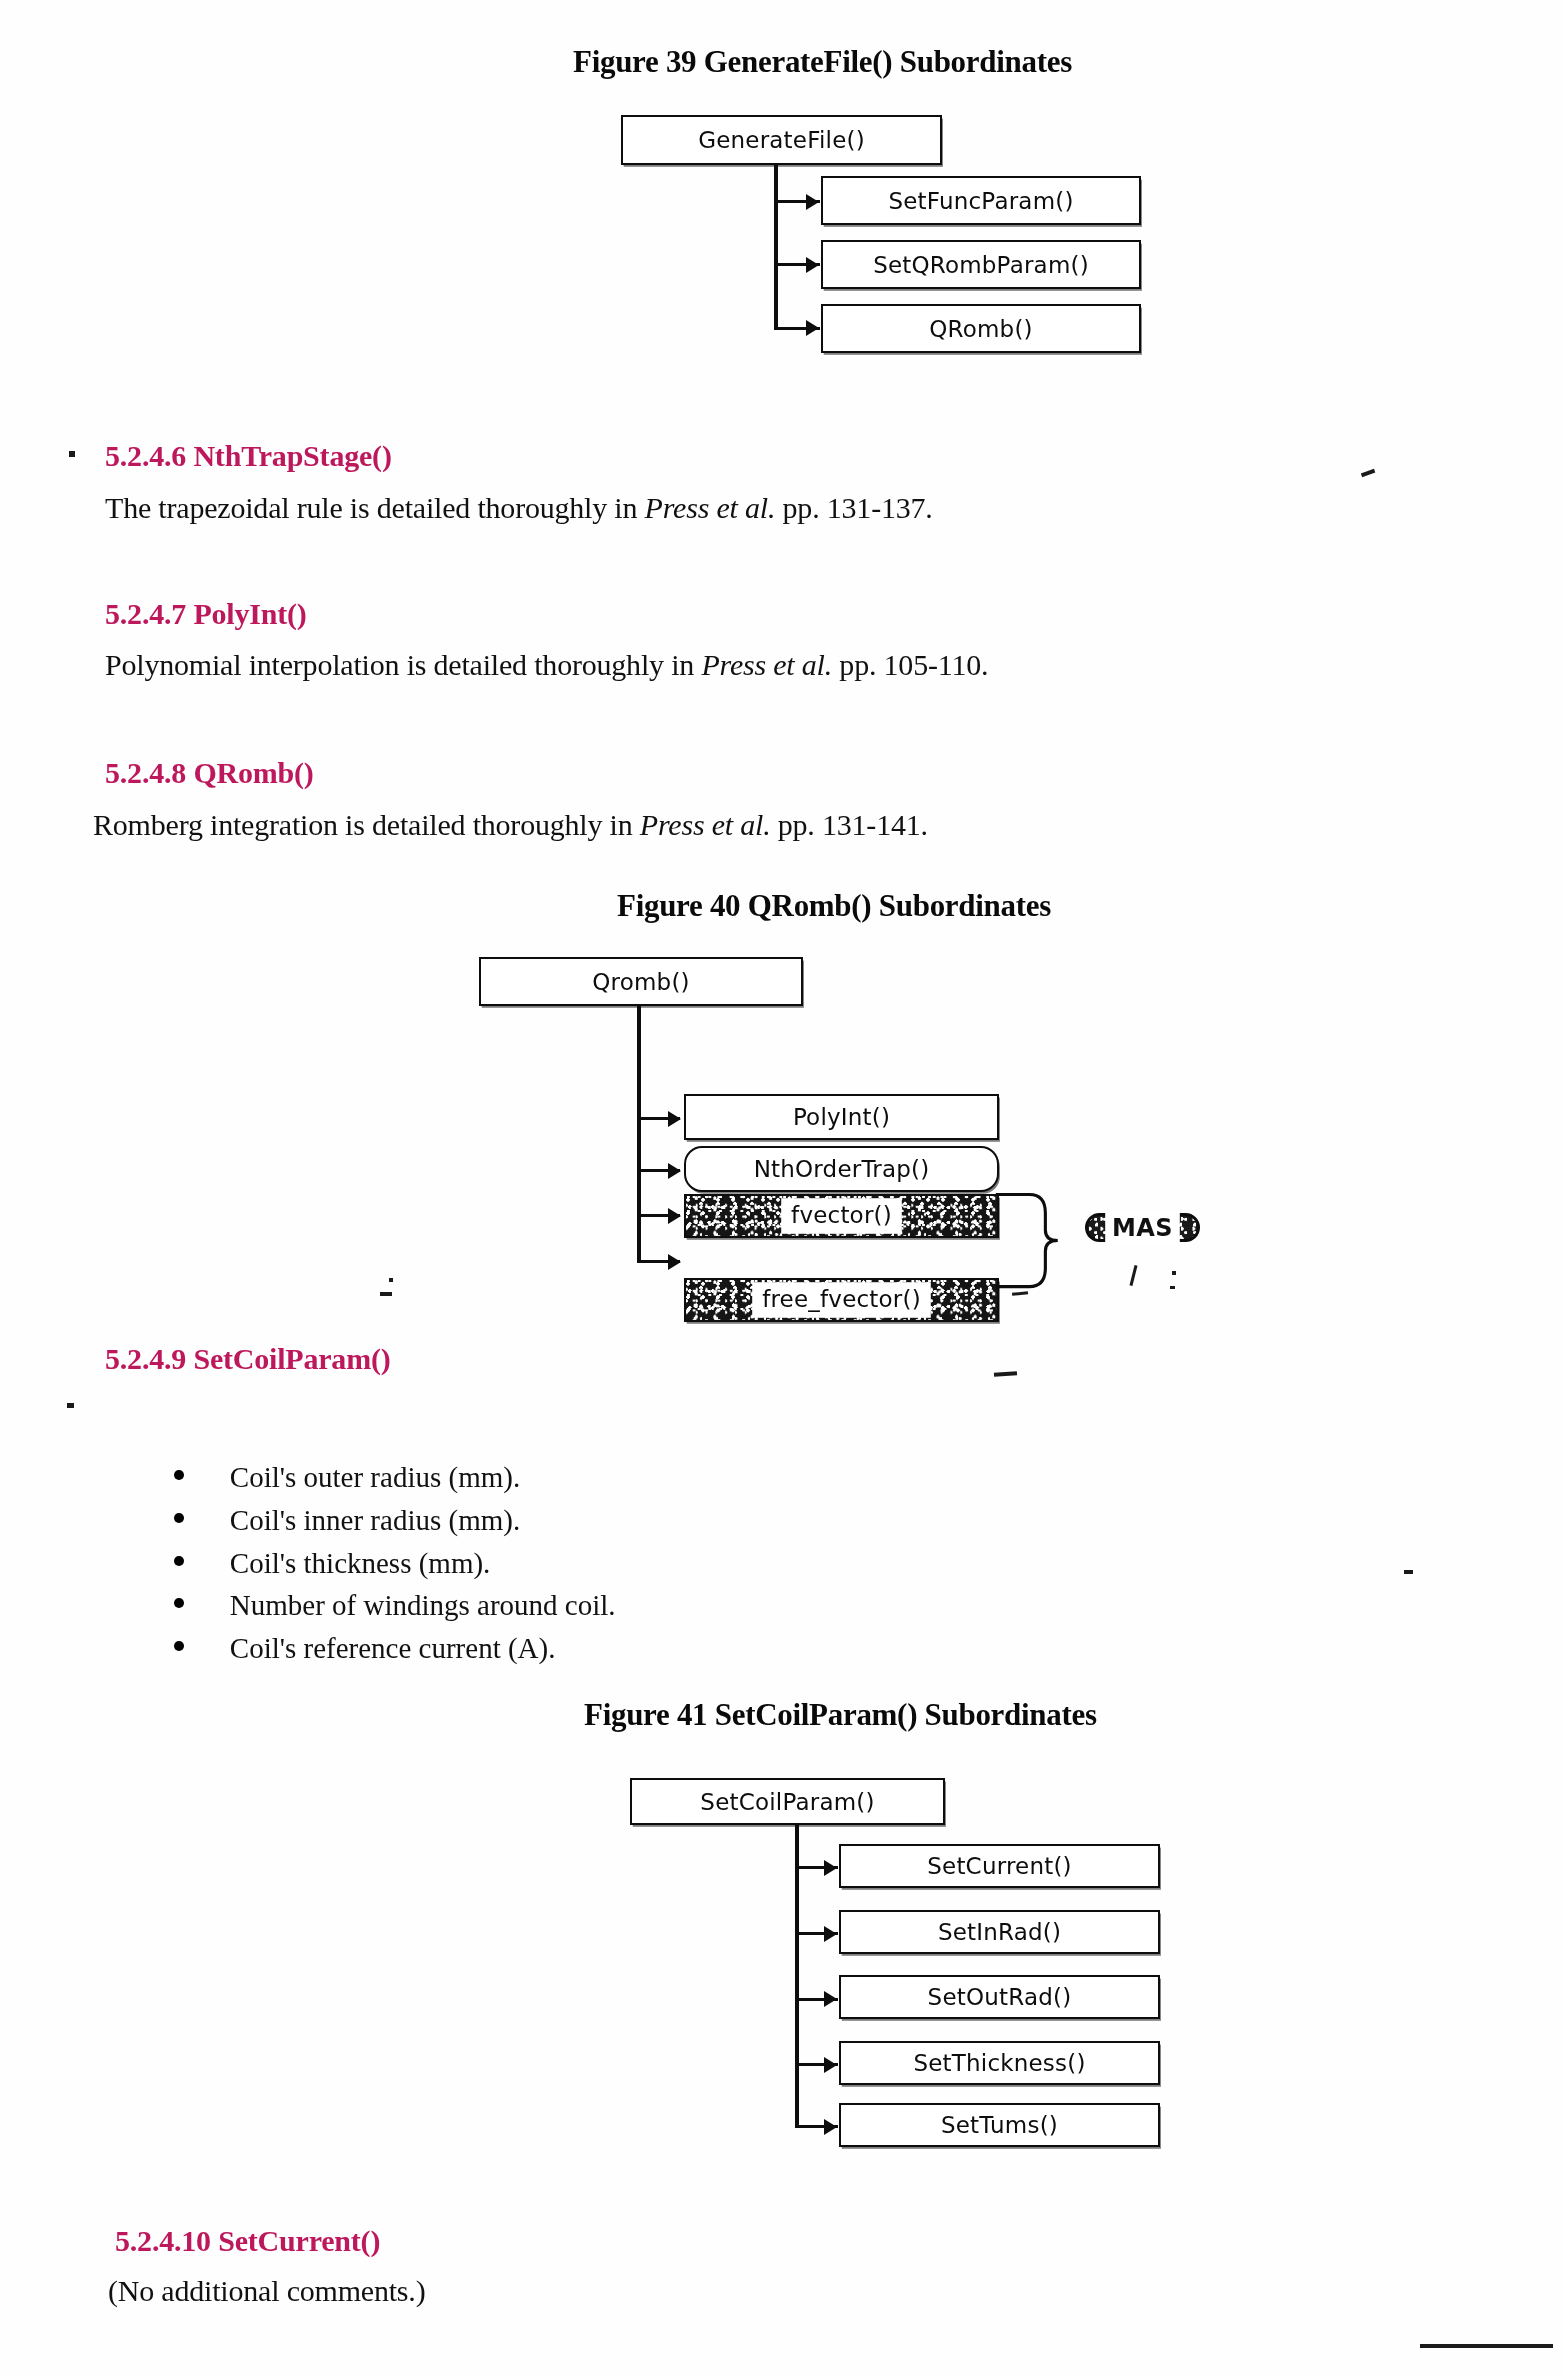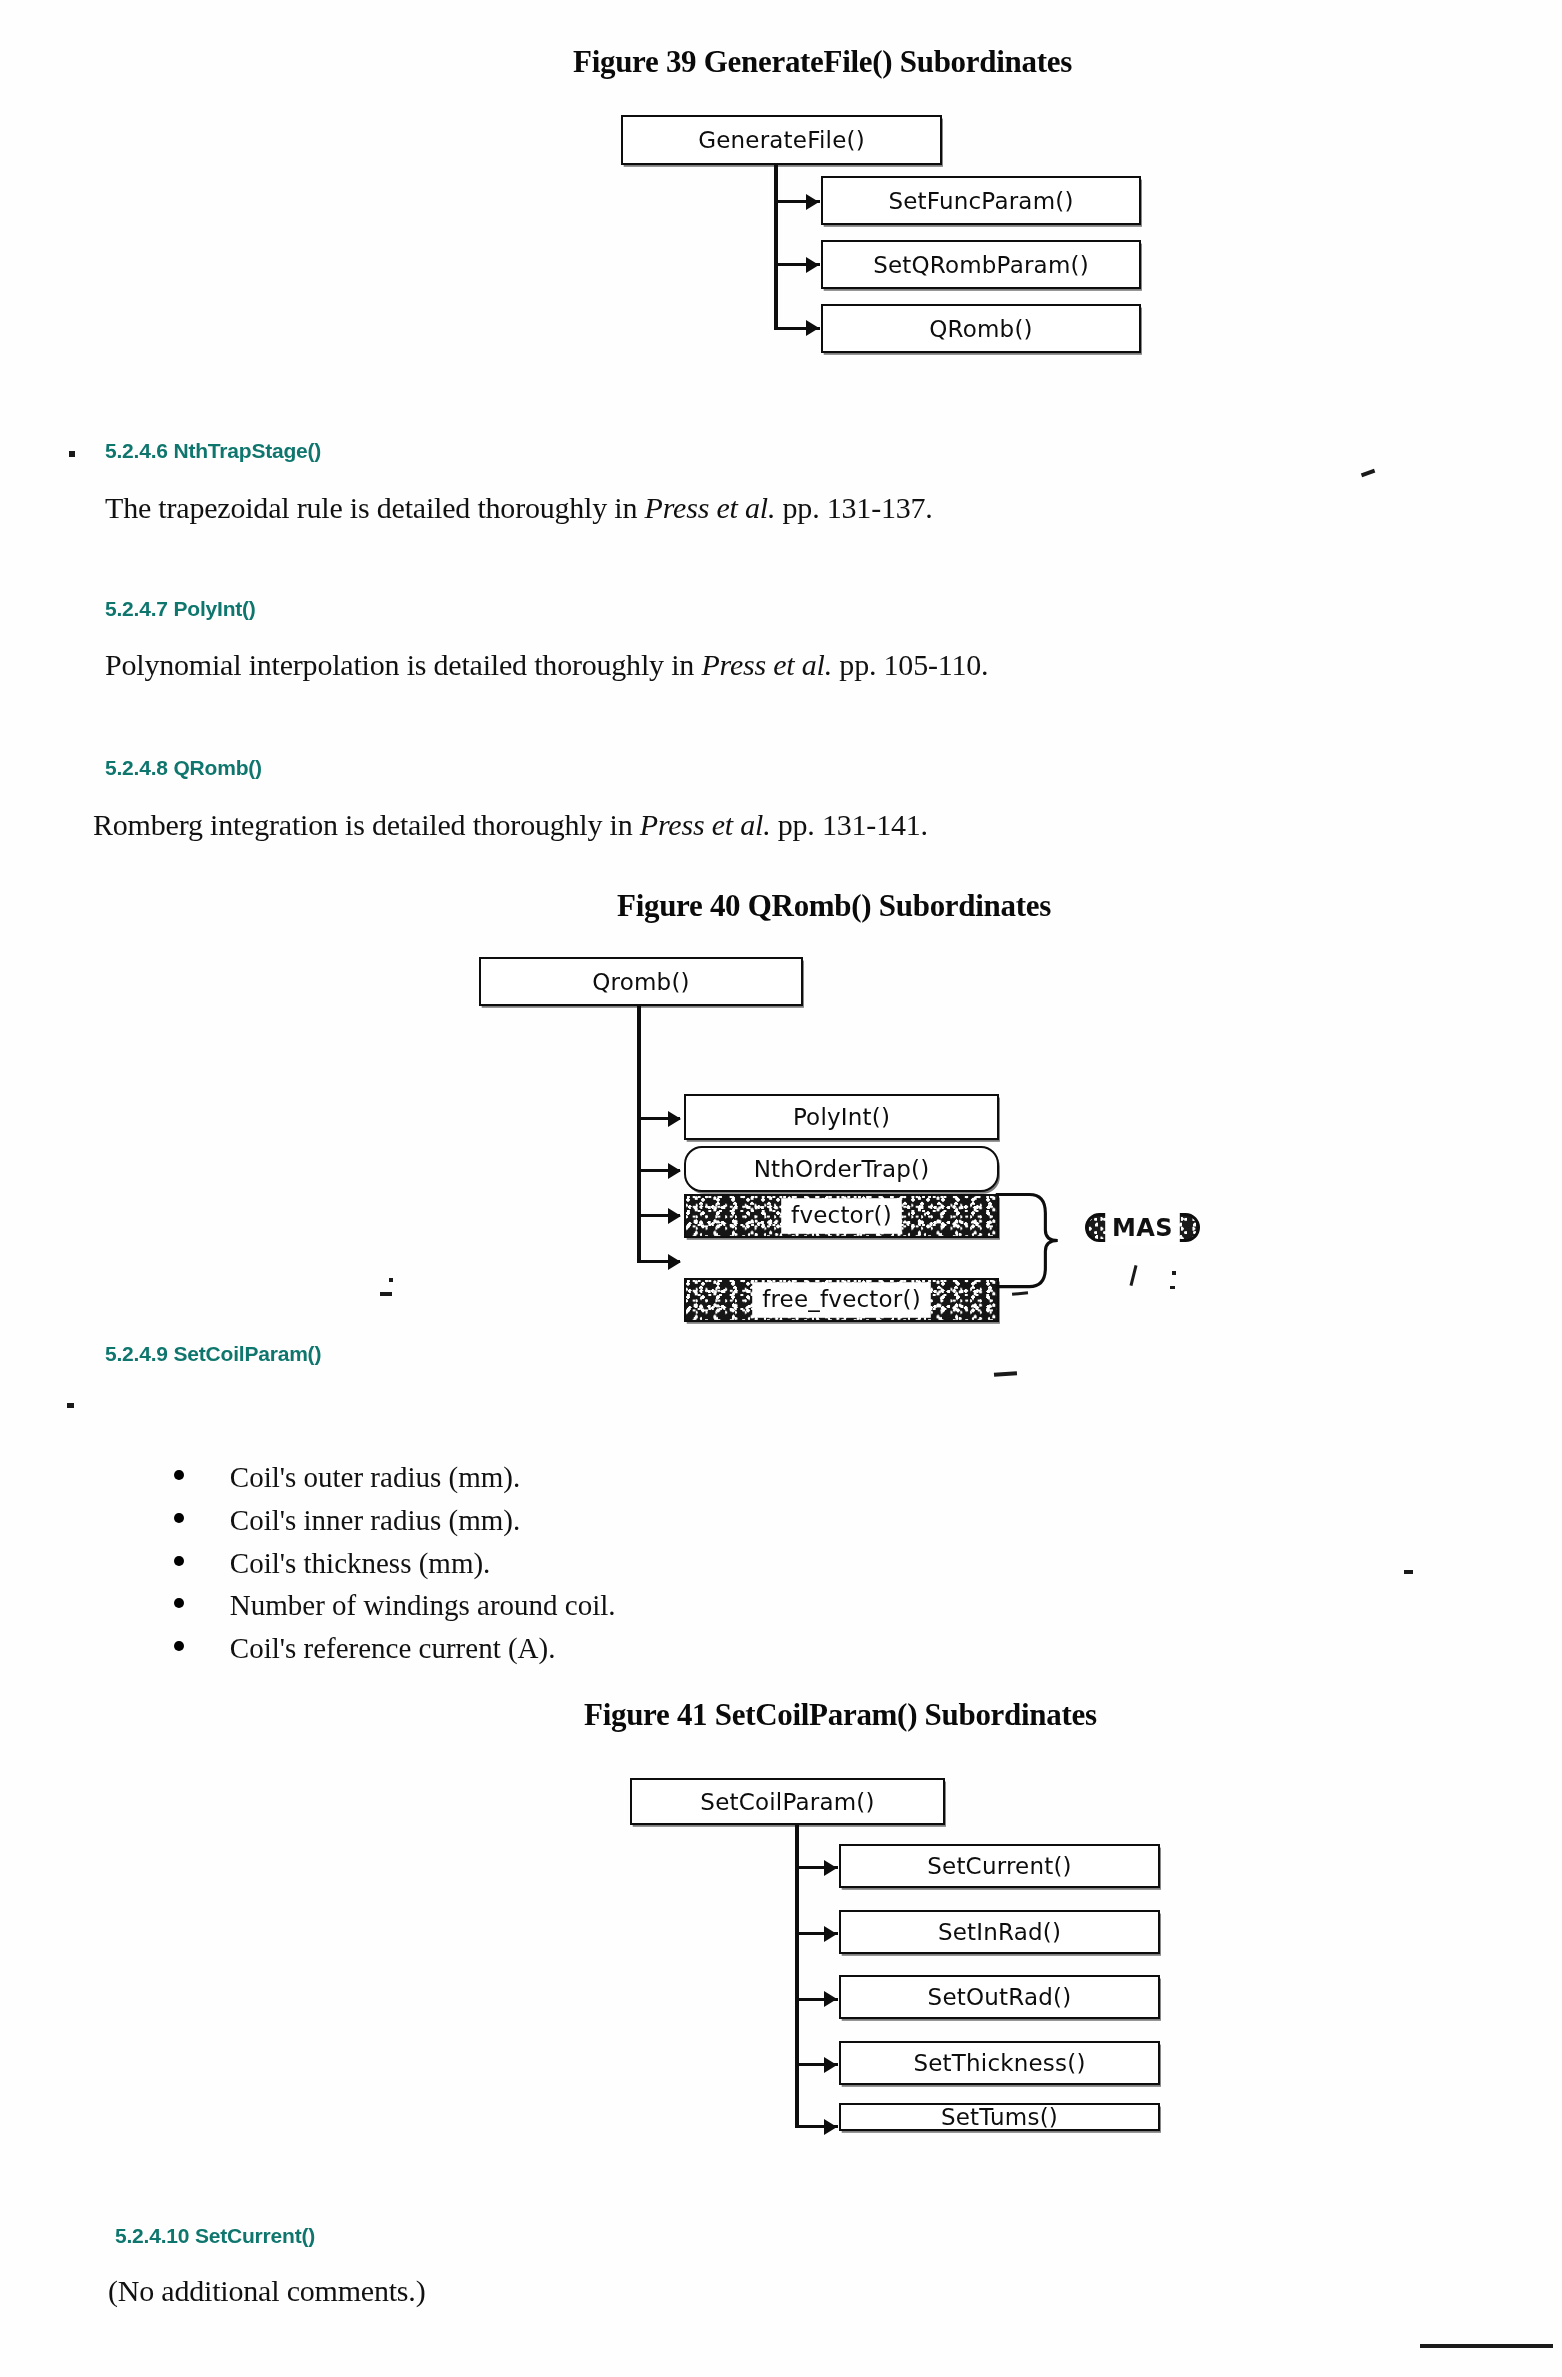--- a/index.html
+++ b/index.html
@@ -23,26 +23,26 @@
     position: absolute;
     font-family: "Liberation Serif", "DejaVu Serif", serif;
     font-weight: bold;
     font-size: 31px;
     letter-spacing: -0.3px;
     white-space: nowrap;
     color: #0a0a0a;
   }
   .sec-head {
     position: absolute;
-    font-family: Liberation Sans, sans-serif;
+    font-family: Liberation Serif, serif;
     font-weight: bold;
-    font-size: 21px;
+    font-size: 30px;
     letter-spacing: -0.2px;
     white-space: nowrap;
-    color: #0f766e;
+    color: #be185d;
   }
   .body-text {
     position: absolute;
     font-family: "Liberation Serif", "DejaVu Serif", serif;
     font-size: 30px;
     letter-spacing: -0.2px;
     white-space: nowrap;
     color: #111;
   }
   .body-text i { font-style: italic; }
@@ -274,21 +274,21 @@
     <div class="line-h" style="left:795px; top:1998px; width:43px; height:2.7px;"></div>
     <div class="arrow" style="left:824px; top:1991px;"></div>
     <div class="node" style="left:839px; top:1975px; width:321px; height:44px;">SetOutRad()</div>
 
     <div class="line-h" style="left:795px; top:2063px; width:43px; height:2.7px;"></div>
     <div class="arrow" style="left:824px; top:2057px;"></div>
     <div class="node" style="left:839px; top:2041px; width:321px; height:44px;">SetThickness()</div>
 
     <div class="line-h" style="left:795px; top:2125px; width:43px; height:2.7px;"></div>
     <div class="arrow" style="left:824px; top:2119px;"></div>
-    <div class="node" style="left:839px; top:2103px; width:321px; height:28px;">SetTums()</div>
+    <div class="node" style="left:839px; top:2103px; width:321px; height:44px;">SetTums()</div>
   </div>
 
   <div class="sec-head" style="left:115px; top:2224px;">5.2.4.10  SetCurrent()</div>
   <div class="body-text" style="left:108px; top:2274px;">(No additional comments.)</div>
 
   <div class="speck" style="left:69px; top:451px; width:6.2px; height:6.2px;"></div>
   <div class="speck" style="left:67px; top:1403px; width:7px; height:5.3px;"></div>
   <div class="speck" style="left:1361px; top:471px; width:14px; height:3.6px; transform:rotate(-20deg);"></div>
   <div class="speck" style="left:1404px; top:1570px; width:9px; height:3.6px;"></div>
   <div class="speck" style="left:380px; top:1292px; width:12.4px; height:3.6px;"></div>

